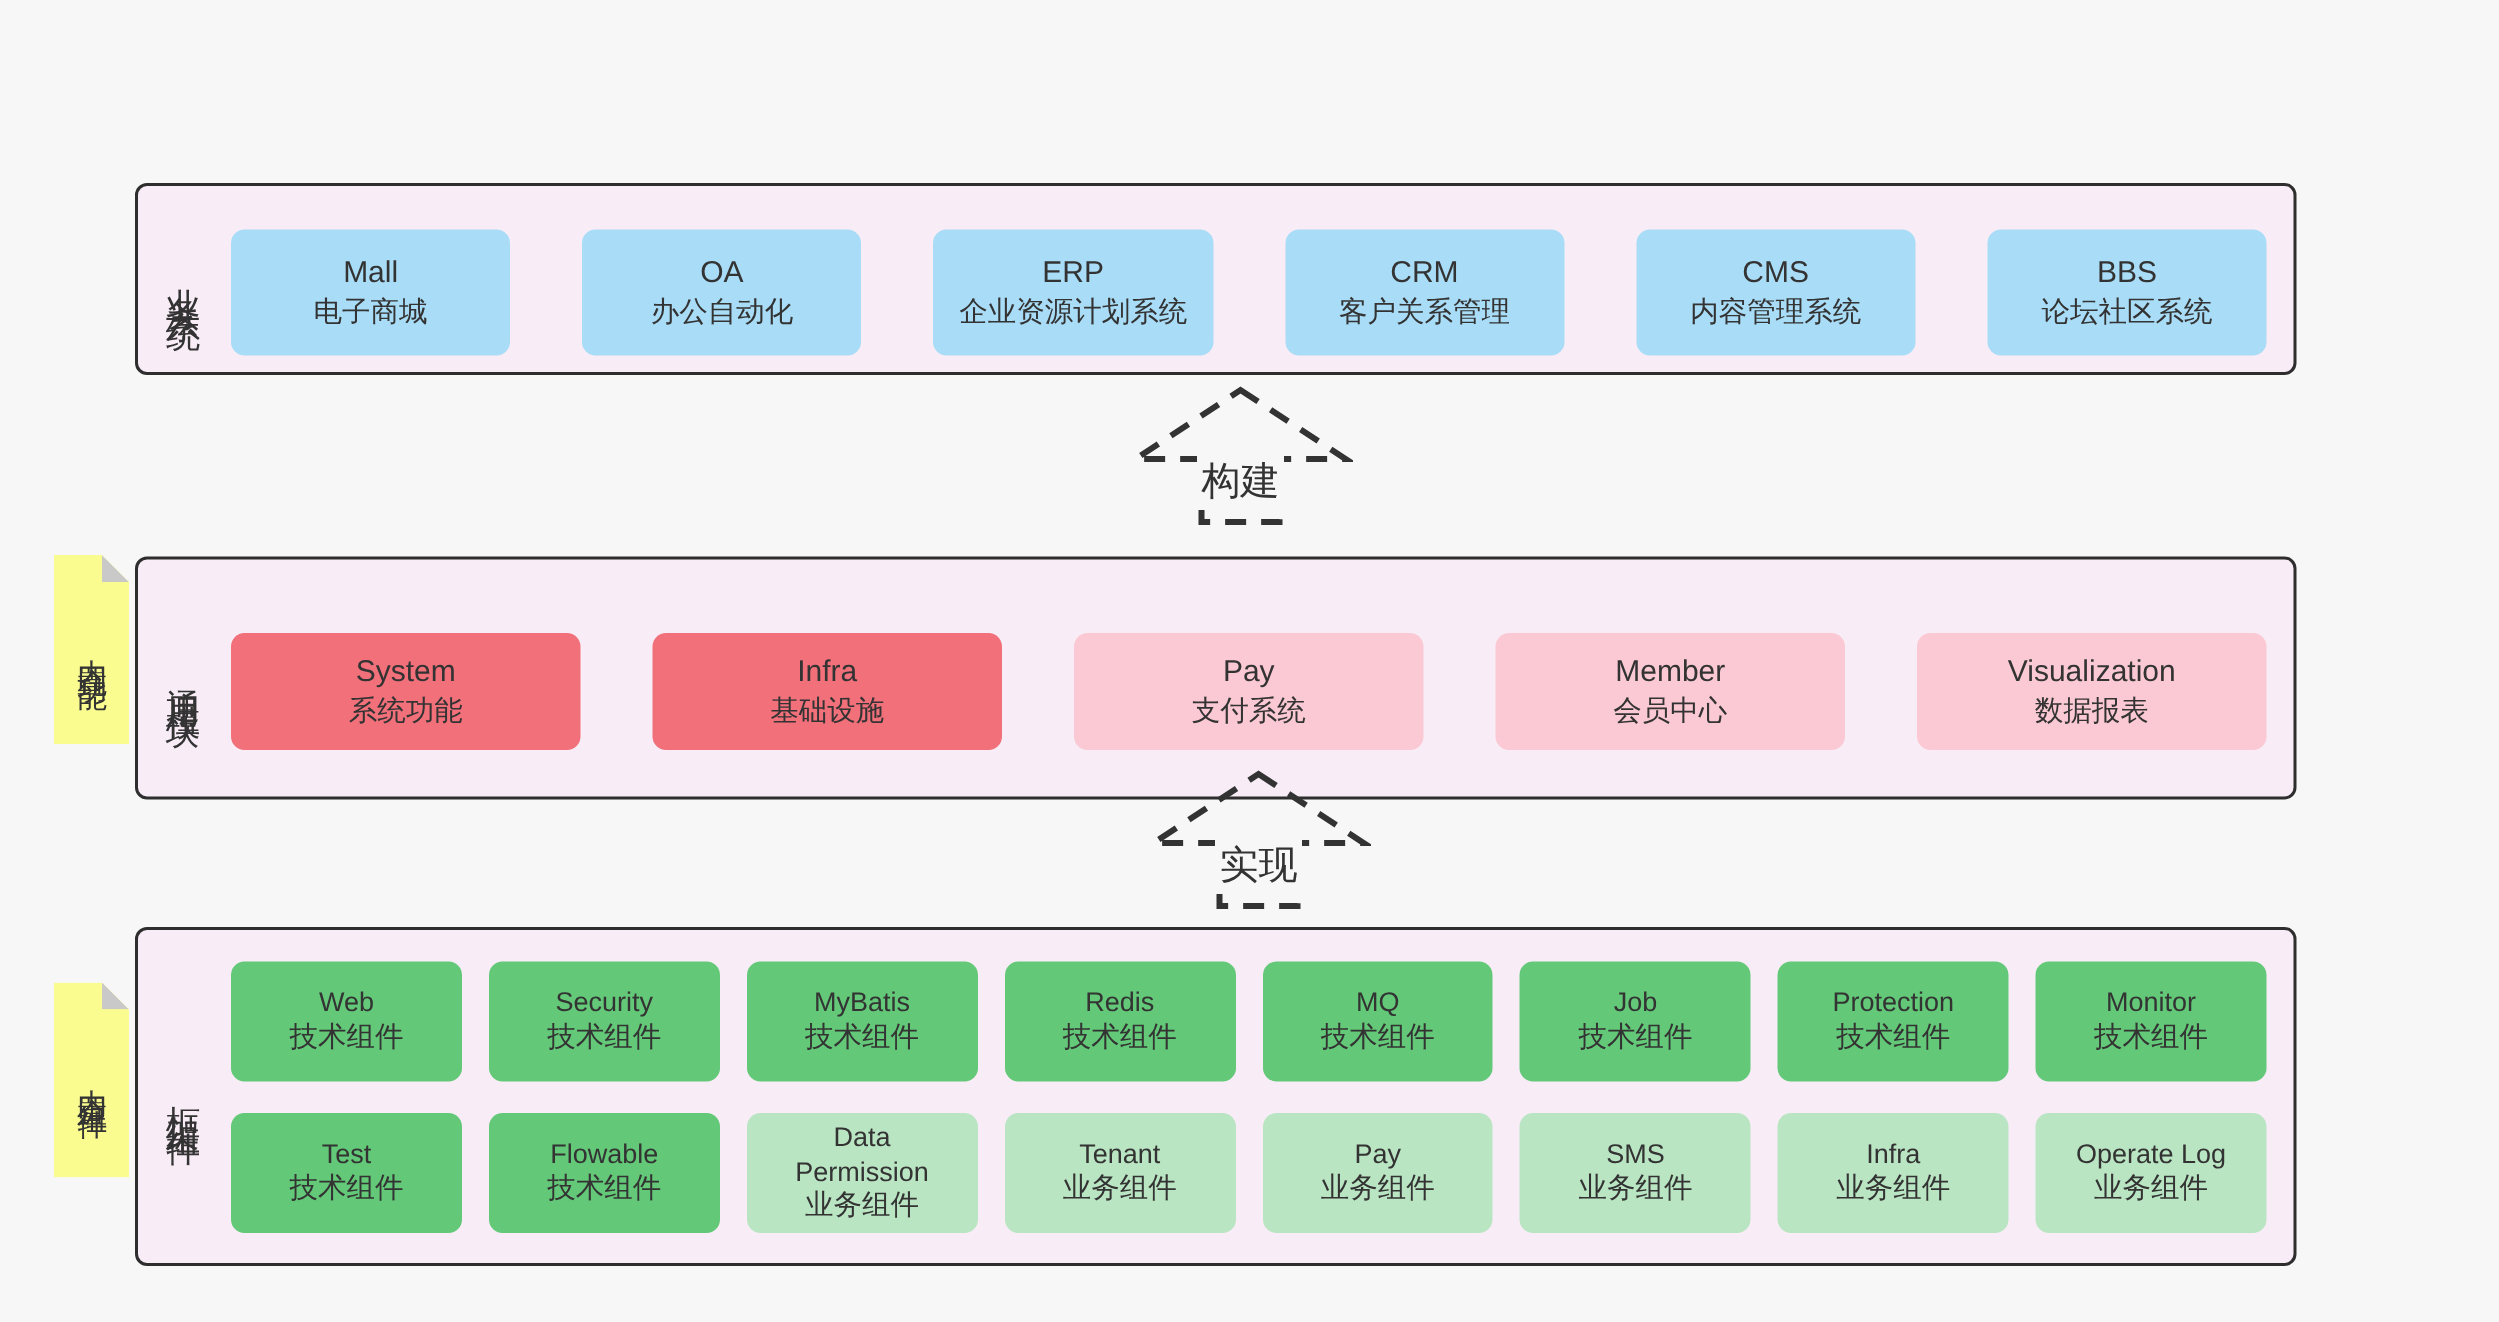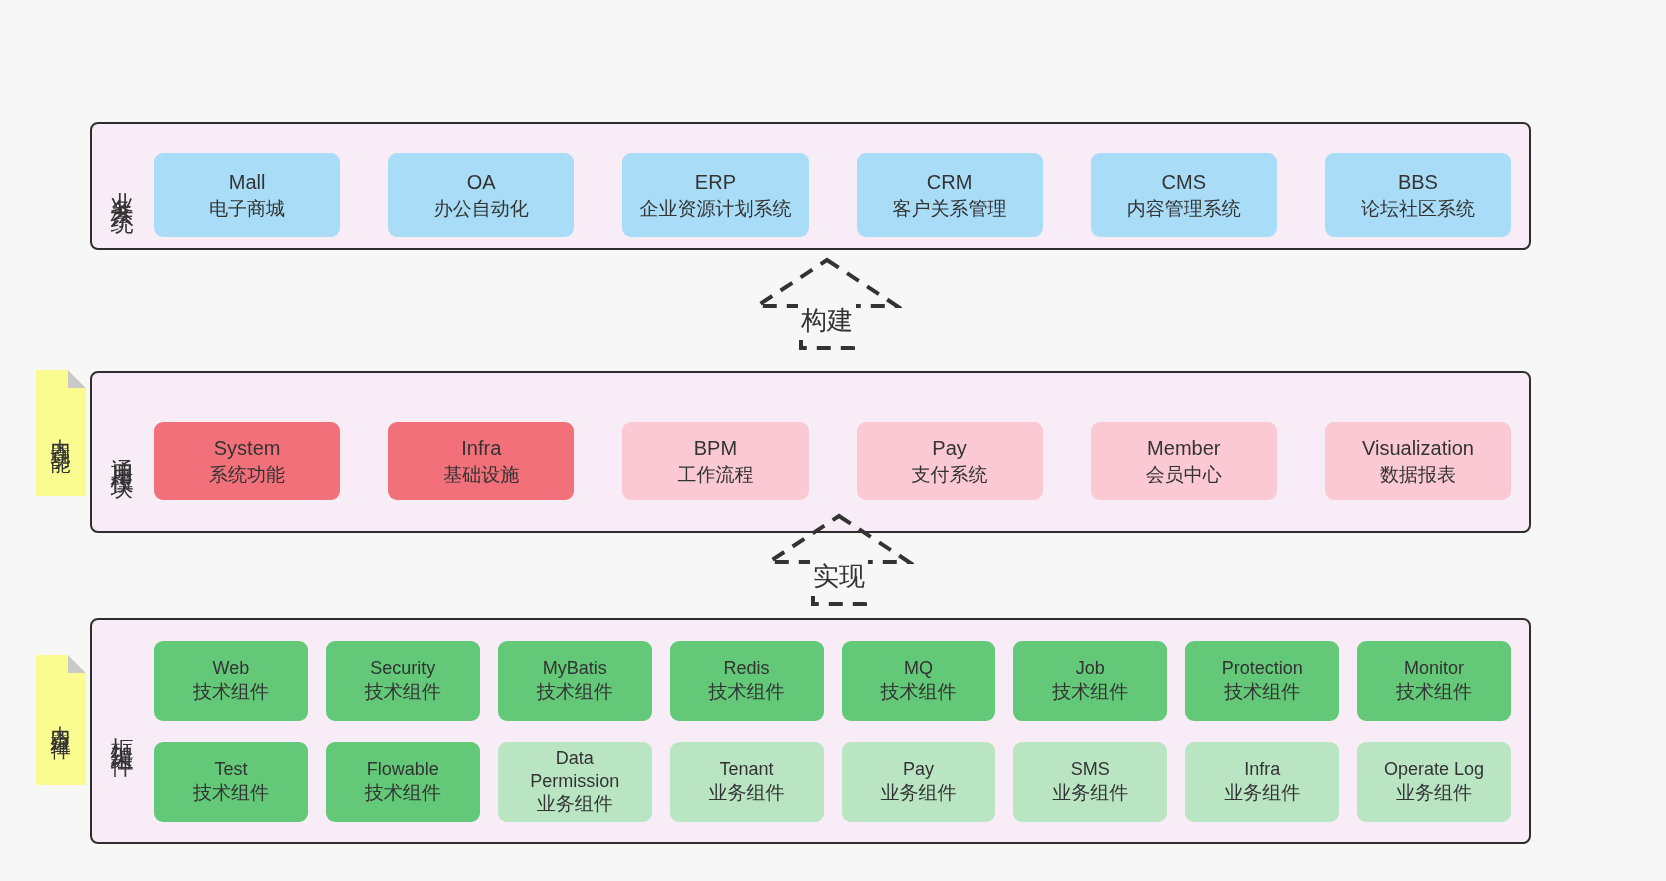--- a/index.html
+++ b/index.html
@@ -129,24 +129,20 @@
   <div class="boxes-row">
     <div class="box red">
       <div class="box-name">System</div>
       <div class="box-desc">系统功能</div>
     </div>
     <div class="box red">
       <div class="box-name">Infra</div>
       <div class="box-desc">基础设施</div>
     </div>
     <div class="box pink">
-      <div class="box-name">BPM</div>
-      <div class="box-desc">工作流程</div>
-    </div>
-    <div class="box pink">
       <div class="box-name">Pay</div>
       <div class="box-desc">支付系统</div>
     </div>
     <div class="box pink">
       <div class="box-name">Member</div>
       <div class="box-desc">会员中心</div>
     </div>
     <div class="box pink">
       <div class="box-name">Visualization</div>
       <div class="box-desc">数据报表</div>

